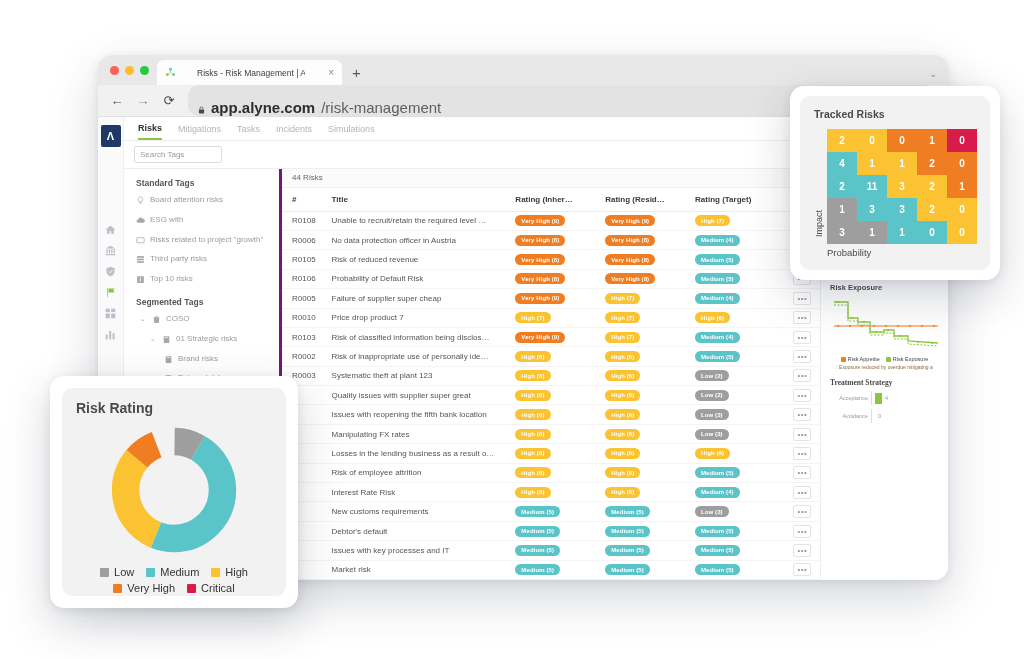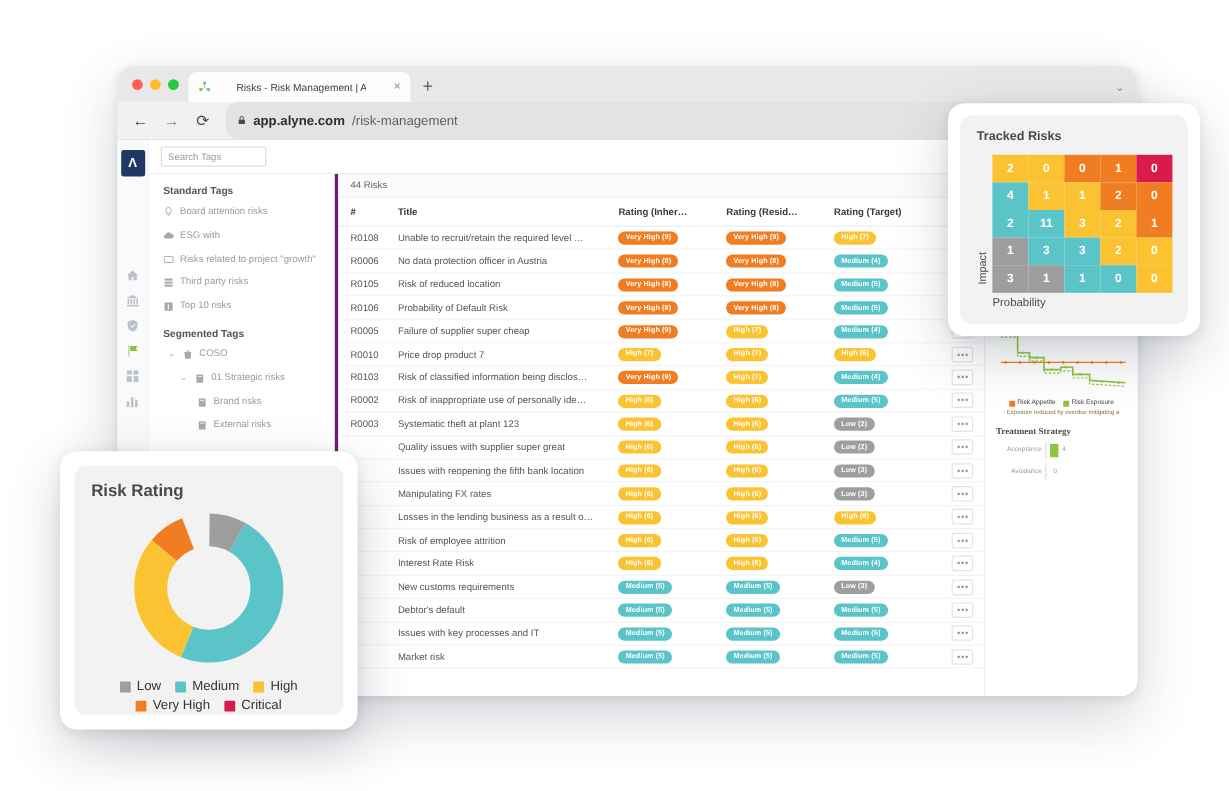--- a/index.html
+++ b/index.html
@@ -39,22 +39,22 @@
   .win-ctl { position: absolute; right: 10px; bottom: 6px; font-size: 9px; color: #888; letter-spacing:1px;}
 
   .omnibar {
     height: 32px; background: #f1f1f1; display: flex; align-items: center;
     gap: 12px; padding: 0 12px; border-bottom: 1px solid #e0e0e0;
   }
   .navbtn { font-size: 13px; color: #8b8b8b; width: 14px; text-align: center; }
   .navbtn.active { color: #4a4a4a; }
   .urlbox {
     flex: 1; height: 31px; background: #e3e3e3; border-radius: 11px;
-    display: flex; align-items: center; gap: 6px; padding: 0 10px;
-    font-size: 11px; color: #2e2e2e;
+    display: flex; align-items: flex-end; gap: 6px; padding: 0 10px;
+    font-size: 15px; color: #2e2e2e;
   }
   .lock { font-size: 8px; color: #4a4a4a; }
   .url-host { font-weight: bold; }
   .url-path { color: #5f5f5f; }
 
   
   .app { position: relative; height: 463px; background: #ffffff; display: flex; }
   .rail {
     width: 26px; background: #fafafa; border-right: 1px solid #f0f0f0;
     display: flex; flex-direction: column; align-items: center; padding-top: 8px;
@@ -254,20 +254,27 @@
         <svg viewBox="0 0 16 16" fill="currentColor">
             <rect x="1" y="8" width="3" height="7"></rect>
             <rect x="6" y="3" width="3" height="12"></rect>
             <rect x="11" y="6" width="3" height="9"></rect>
           </svg>
       </div>
     </div>
 
     <div class="appmain">
 
+      <div class="navtabs">
+        <div class="navtab sel">Risks</div>
+        <div class="navtab">Mitigations</div>
+        <div class="navtab">Tasks</div>
+        <div class="navtab">Incidents</div>
+        <div class="navtab">Simulations</div>
+      </div>
 
       <div class="filterbar">
         <div class="searchtags">Search Tags</div>
         <div class="filler"></div>
         <div class="btn-sm">My Risks</div>
         <div class="btn-sm btn-ico">
           <svg viewBox="0 0 16 16" fill="currentColor">
               <rect x="1" y="1" width="5" height="5"></rect>
               <rect x="8" y="1" width="7" height="5"></rect>
               <rect x="1" y="8" width="5" height="7"></rect>
@@ -421,21 +428,21 @@
                   <td class="c-r"><span class="badge" style="background: rgb(240, 125, 34);">Very High (8)</span></td>
                   <td class="c-r"><span class="badge" style="background: rgb(240, 125, 34);">Very High (8)</span></td>
                   <td class="c-r"><span class="badge" style="background: rgb(91, 196, 201);">Medium (4)</span></td>
                   <td class="c-act">
                     <span class="dots-btn">•••</span>
                   </td>
                 </tr>
                 <tr>
                   <td class="c-id">R0105</td>
                   <td class="c-title">
-                    <span class="ttxt">Risk of reduced location</span>
+                    <span class="ttxt">Risk of reduced revenue</span>
                   </td>
                   <td class="c-r"><span class="badge" style="background: rgb(240, 125, 34);">Very High (8)</span></td>
                   <td class="c-r"><span class="badge" style="background: rgb(240, 125, 34);">Very High (8)</span></td>
                   <td class="c-r"><span class="badge" style="background: rgb(91, 196, 201);">Medium (5)</span></td>
                   <td class="c-act">
                     <span class="dots-btn">•••</span>
                   </td>
                 </tr>
                 <tr>
                   <td class="c-id">R0106</td>

